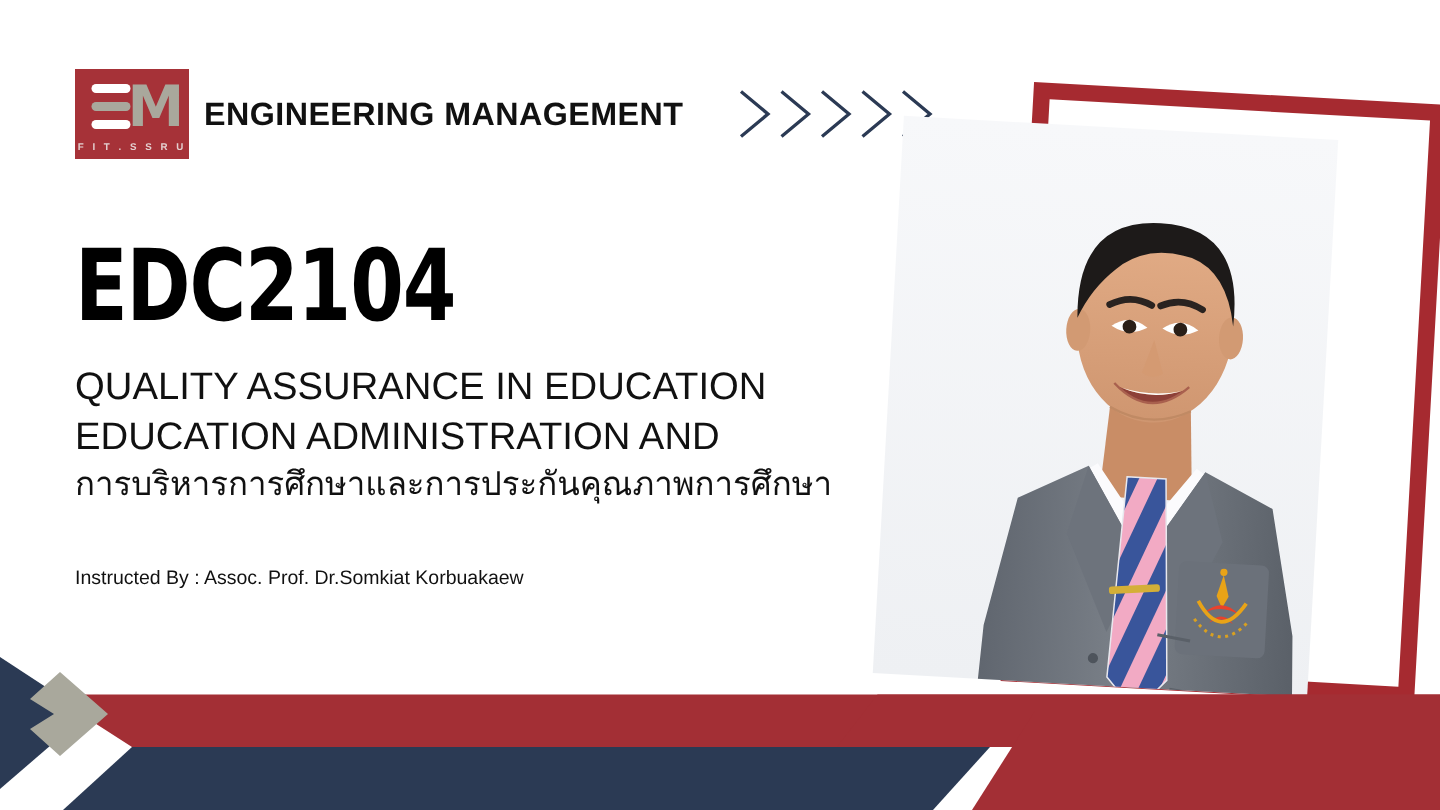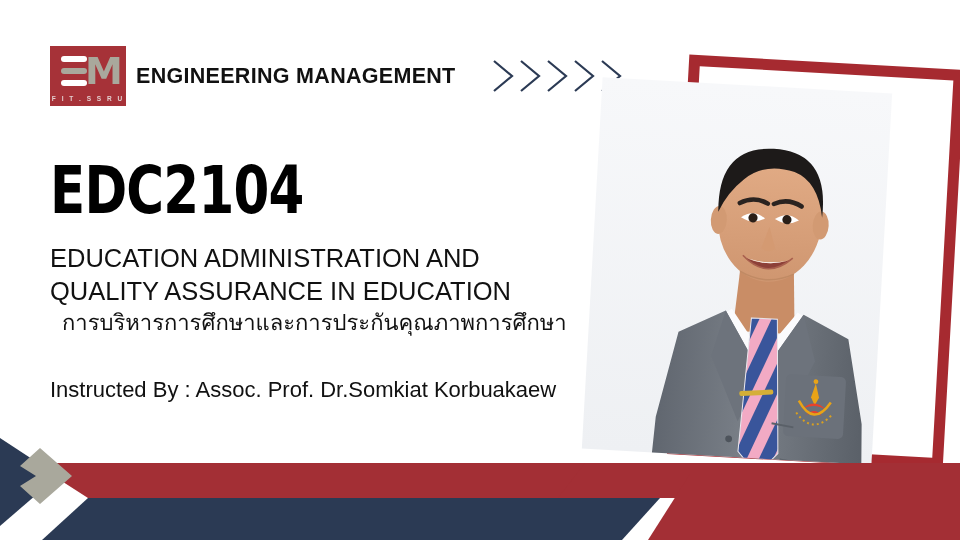--- a/index.html
+++ b/index.html
@@ -116,27 +116,26 @@
     white-space: nowrap;
   }
   .course-title-th {
     position: absolute;
     left: 50px;
     top: 308px;
     font-size: 22px;
     line-height: 30px;
     color: #111111;
     white-space: nowrap;
-    margin-left: 12px;
   }
   .instructor {
     position: absolute;
     left: 50px;
     top: 377px;
-    font-size: 22px;
+    font-size: 13px;
     color: #111111;
     white-space: nowrap;
   }
 
   
   .photo-zone {
     position: absolute;
     left: 570px;
     top: 0;
     width: 390px;
@@ -213,22 +212,22 @@
       </svg>
       <svg width="25" height="34" viewBox="0 0 25 34">
         <path d="M2 2 L20 17 L2 32" fill="none" stroke="#2B3A54" stroke-width="2.2"></path>
       </svg>
     </div>
   </div>
 
   <div class="course-code">EDC2104</div>
 
   <div class="course-title">
+    <div>QUALITY ASSURANCE IN EDUCATION</div>
     <div>EDUCATION ADMINISTRATION AND</div>
-    <div>QUALITY ASSURANCE IN EDUCATION</div>
   </div>
 
   <div class="course-title-th">การบริหารการศึกษาและการประกันคุณภาพการศึกษา</div>
 
   <div class="instructor">Instructed By : Assoc. Prof. Dr.Somkiat  Korbuakaew</div>
 
   <div class="photo-zone">
 
     <div class="photo-frame"></div>
 

